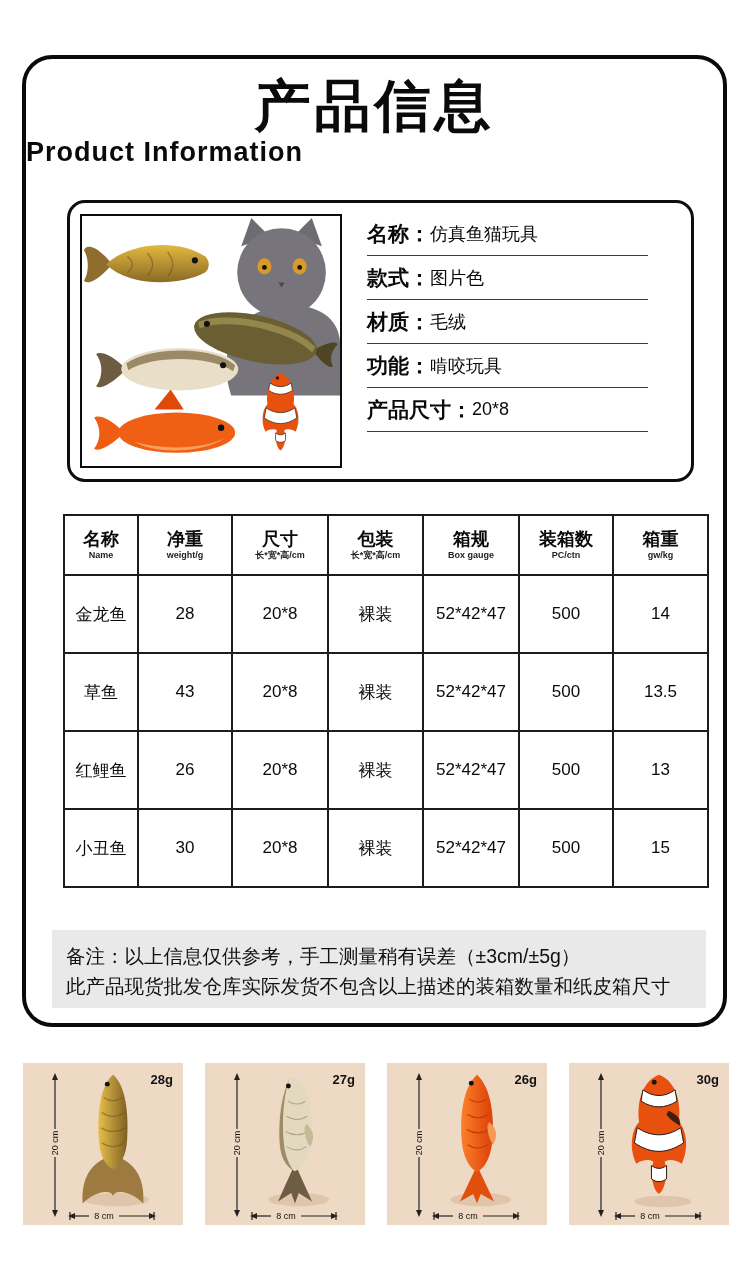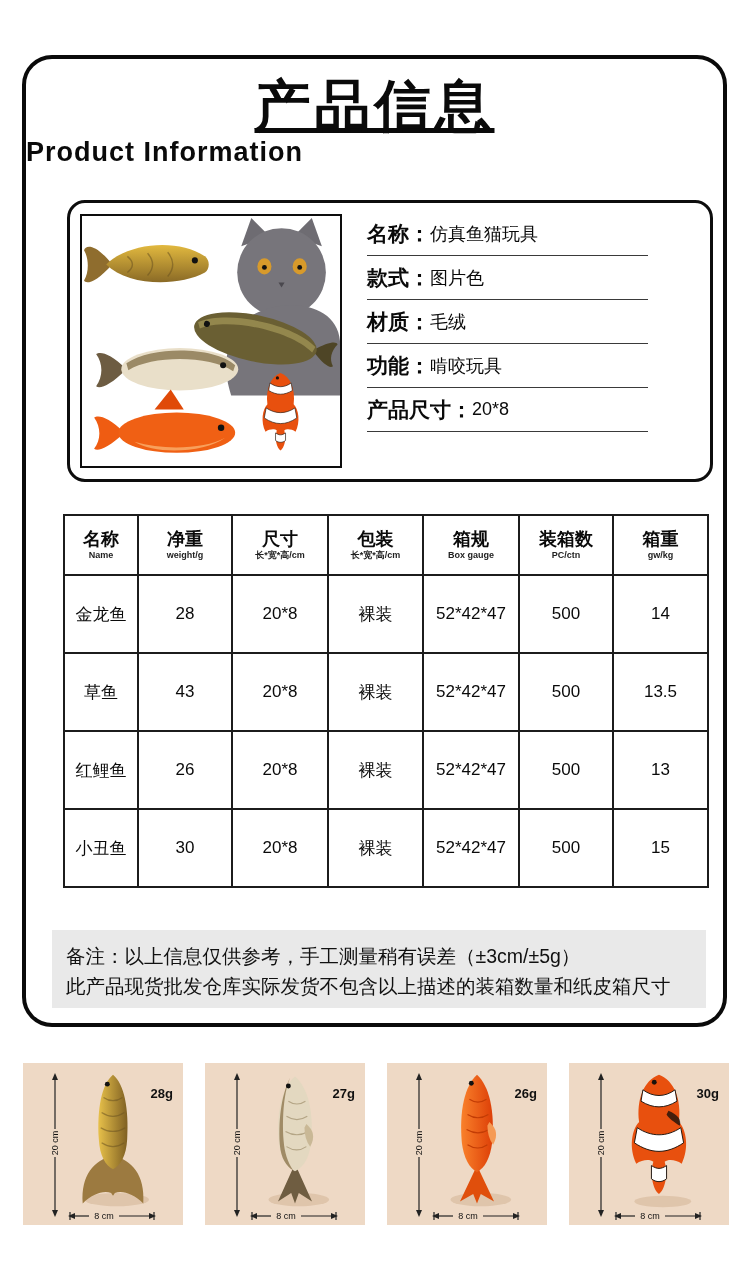--- a/index.html
+++ b/index.html
@@ -4,27 +4,27 @@
 <style>
   html,body{margin:0;padding:0;background:#fff;}
   .page{position:relative;width:750px;height:1263px;background:#ffffff;overflow:hidden;
         font-family:"Liberation Sans","DejaVu Sans",sans-serif;color:#0a0a0a;}
 
   
   .card{position:absolute;left:22px;top:55px;width:697px;height:964px;
         border:4px solid #0a0a0a;border-radius:30px;background:#fff;}
 
   .title{position:absolute;left:0;top:10px;width:100%;text-align:center;
-         font-size:56px;font-weight:900;letter-spacing:4px;text-decoration:underline;}
+         font-size:56px;font-weight:900;letter-spacing:4px;}
   .subtitle{position:absolute;left:0;top:78px;width:100%;text-align:left;
             font-size:27px;font-weight:700;letter-spacing:1px;}
 
   
   .info-frame{position:absolute;left:41px;top:141px;width:621px;height:276px;
-              border:3px solid #0d0d0d;border-radius:18px;padding-left:19px;}
+              border:3px solid #0d0d0d;border-radius:18px;}
   .photo{position:absolute;left:10px;top:11px;width:258px;height:250px;
          border:2px solid #0d0d0d;background:#fff;}
   .photo svg{width:100%;height:100%;display:block;}
   .attrs{position:absolute;left:297px;top:9px;width:281px;}
   .attr-row{height:43px;display:flex;align-items:center;border-bottom:1.5px solid #3a3a3a;}
   .attr-label{font-size:21px;font-weight:900;white-space:nowrap;}
   .attr-value{font-size:18px;white-space:nowrap;}
 
   
   .spec-table{position:absolute;left:37px;top:455px;border-collapse:collapse;table-layout:fixed;}
@@ -36,21 +36,21 @@
   .th-sub{font-size:9px;font-weight:700;color:#222;line-height:1.2;}
   .cell{font-size:17px;font-weight:400;}
 
   
   .note{position:absolute;left:26px;top:871px;width:626px;height:56px;background:#e9e9e9;
         padding:11px 14px;font-size:19.5px;line-height:1.55;color:#111;}
 
   
   .gallery-square{position:absolute;top:1063px;width:160px;height:162px;background:#eed9c5;}
   .g1{left:23px;} .g2{left:205px;} .g3{left:387px;} .g4{left:569px;}
-  .g-weight{position:absolute;top:23px;right:10px;font-size:13px;font-weight:900;color:#111;}
+  .g-weight{position:absolute;top:9px;right:10px;font-size:13px;font-weight:900;color:#111;}
   .g-fish{position:absolute;left:42px;top:6px;width:96px;height:142px;}
   .g-dims{position:absolute;left:0;top:0;width:160px;height:162px;}
   .dim-line{stroke:#222;stroke-width:1.2;}
   .dim-text{font-size:9px;fill:#111;font-family:"Liberation Sans",sans-serif;}
 </style>
 </head>
 <body>
 
 <div class="page">
   <div class="card">

